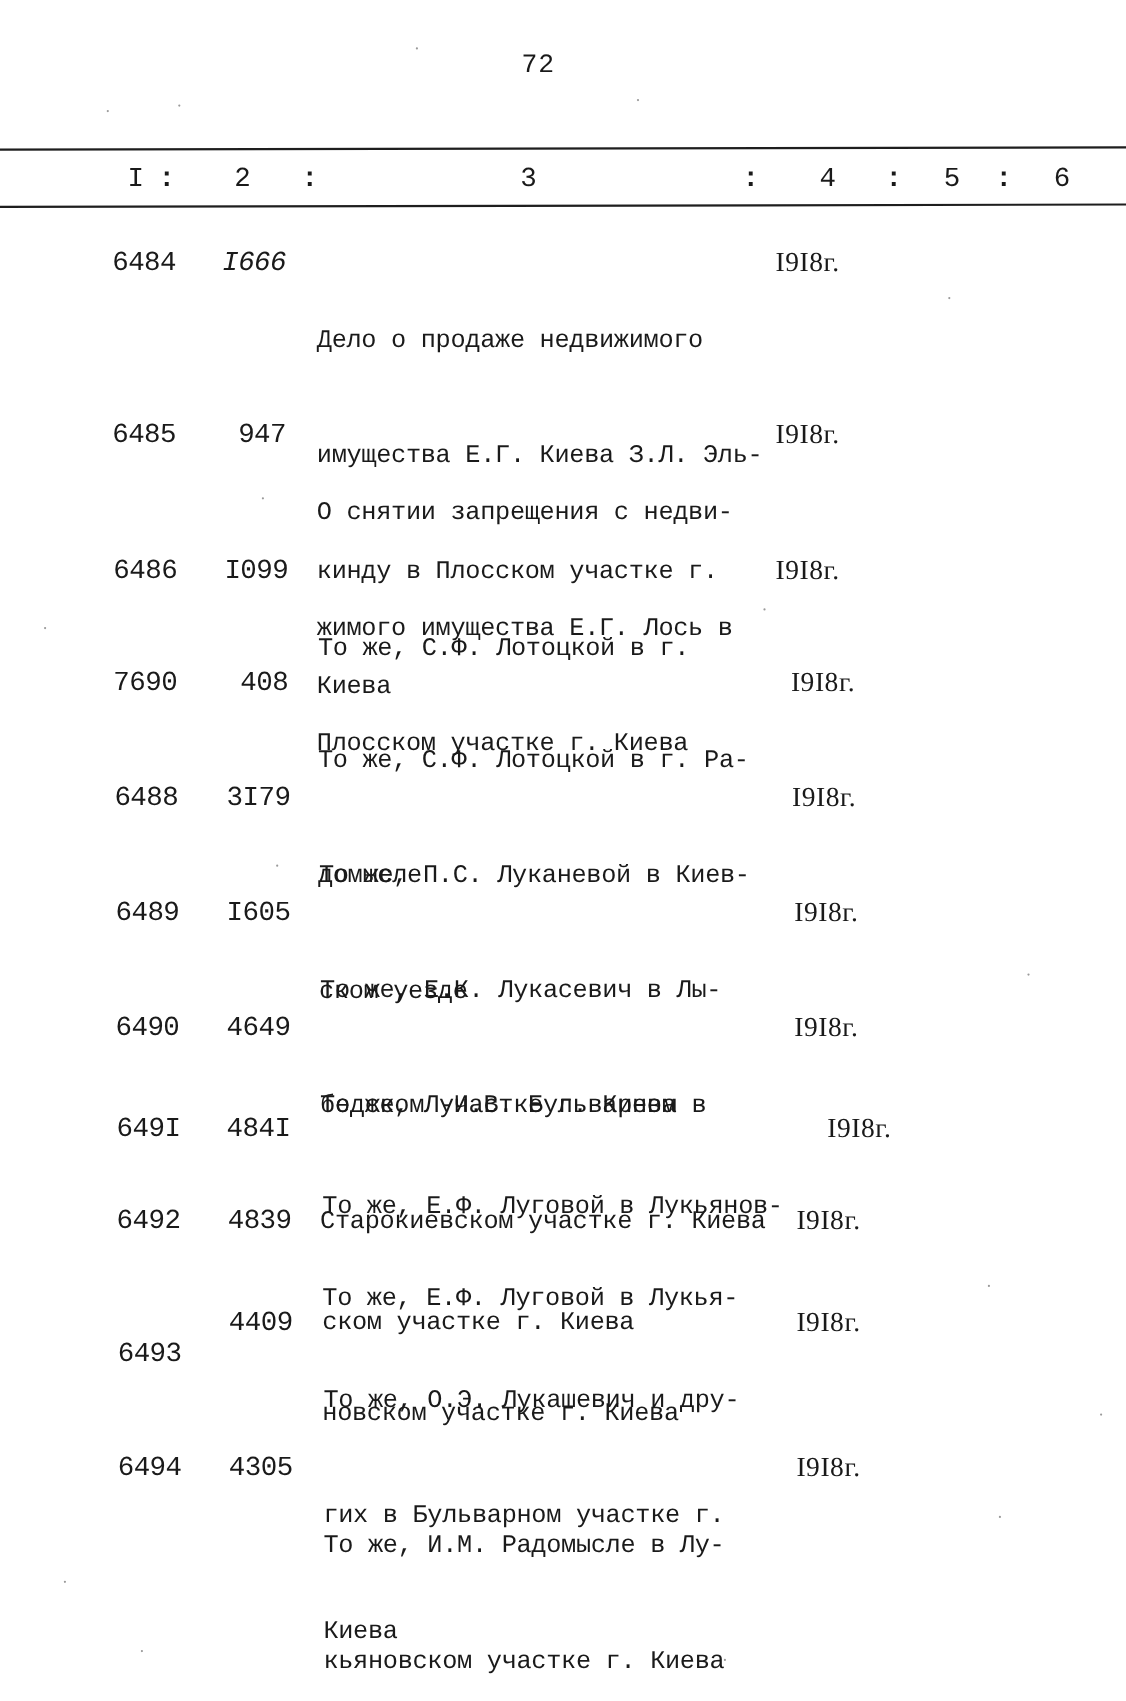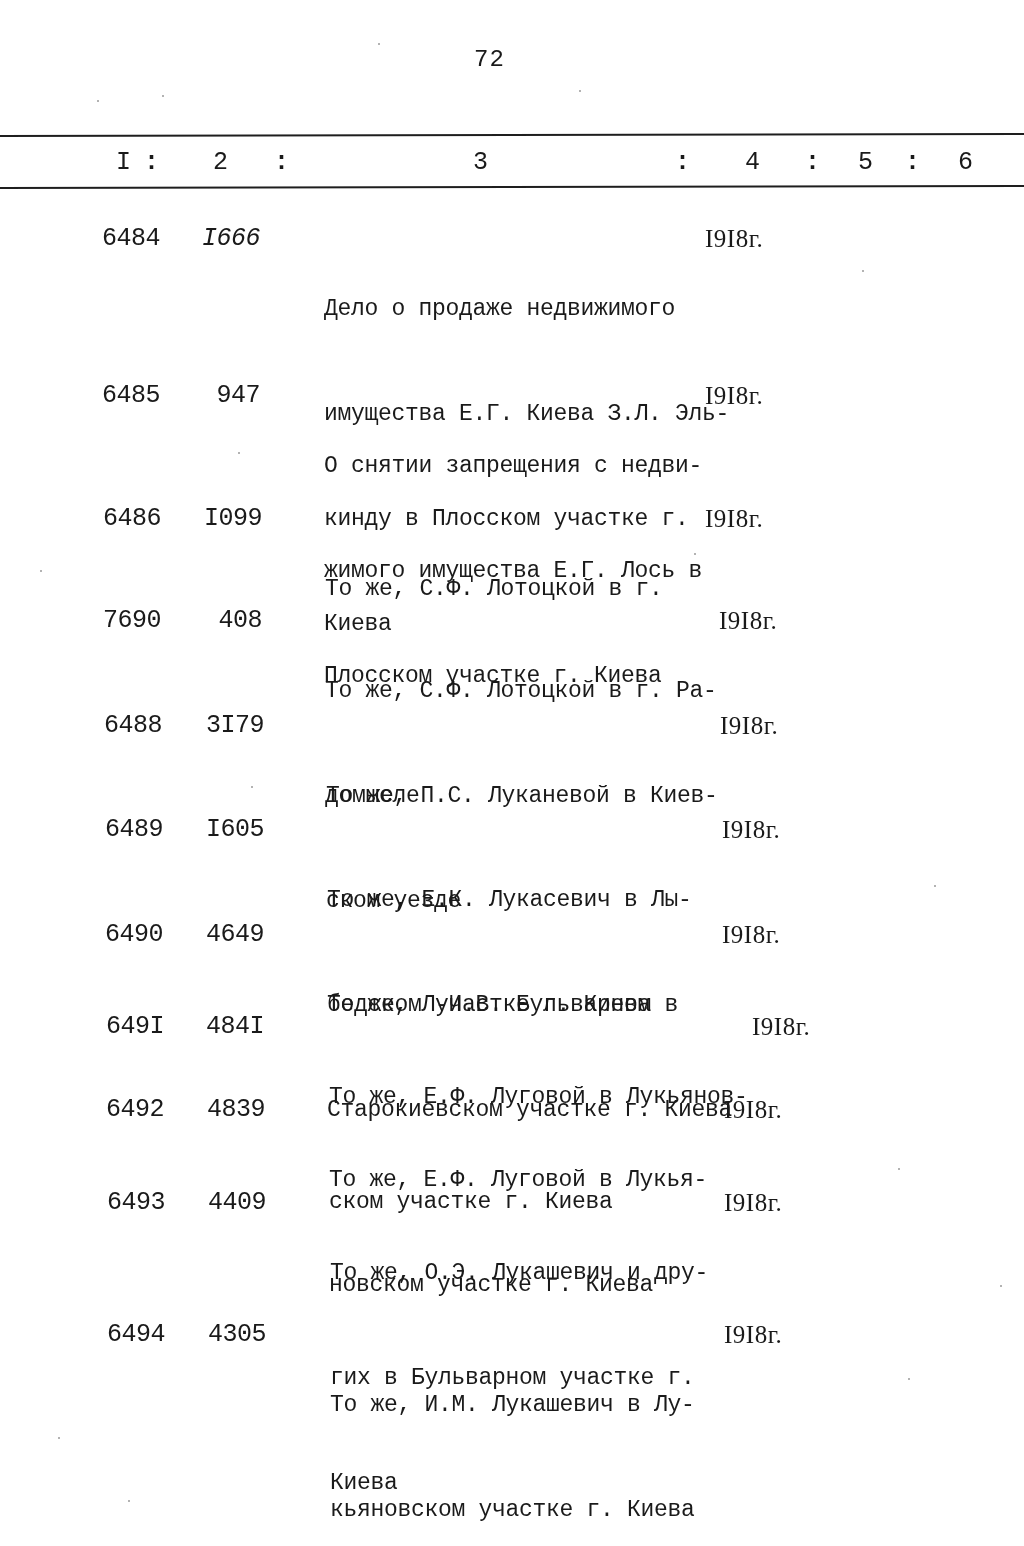--- a/index.html
+++ b/index.html
@@ -63,21 +63,21 @@
       width: 80px;
       letter-spacing: -0.5px;
     }
     .col-title {
       position: absolute;
       font-size: 23px;
       line-height: 35px;
       letter-spacing: -0.3px;
       white-space: pre;
     }
-    .col-title .line { display: block; margin-left: 36px; }
+    .col-title .line { display: block; }
     .col-date {
       position: absolute;
       font-size: 25px;
       line-height: 34px;
       font-family: "Liberation Serif", "DejaVu Serif", serif;
       letter-spacing: 0.5px;
     }
     .speck {
       position: absolute;
       width: 2px;
@@ -197,35 +197,35 @@
     <span class="col-num" style="left:106px;">6492</span>
     <span class="col-file" style="left:185px;">4839</span>
     <div class="col-title" style="left:293px;">
       <span class="line">То же, Е.Ф. Луговой в Лукья-</span>
       <span class="line">новском участке г. Киева</span>
     </div>
     <span class="col-date" style="left:724px;">I9I8г.</span>
   </div>
 
   <div class="entry" style="top:1186px;">
-    <span class="col-num" style="left:107px;">6493</span>
+    <span class="col-num" style="left:107px;margin-top:28px;">6493</span>
     <span class="col-file" style="left:186px;">4409</span>
     <div class="col-title" style="left:294px;">
       <span class="line">То же, О.Э. Лукашевич и дру-</span>
       <span class="line">гих в Бульварном участке г.</span>
       <span class="line">Киева</span>
     </div>
     <span class="col-date" style="left:724px;">I9I8г.</span>
   </div>
 
   <div class="entry" style="top:1318px;">
     <span class="col-num" style="left:107px;">6494</span>
     <span class="col-file" style="left:186px;">4305</span>
     <div class="col-title" style="left:294px;">
-      <span class="line">То же, И.М. Лукашевич в Лу-</span>
+      <span class="line">То же, И.М. Радомысле в Лу-</span>
       <span class="line">кьяновском участке г. Киева</span>
     </div>
     <span class="col-date" style="left:724px;">I9I8г.</span>
   </div>
 
   <div>
     <span class="speck" style="left:378px;top:43px;"></span>
     <span class="speck" style="left:97px;top:100px;"></span>
     <span class="speck" style="left:162px;top:95px;"></span>
     <span class="speck" style="left:579px;top:90px;"></span>

